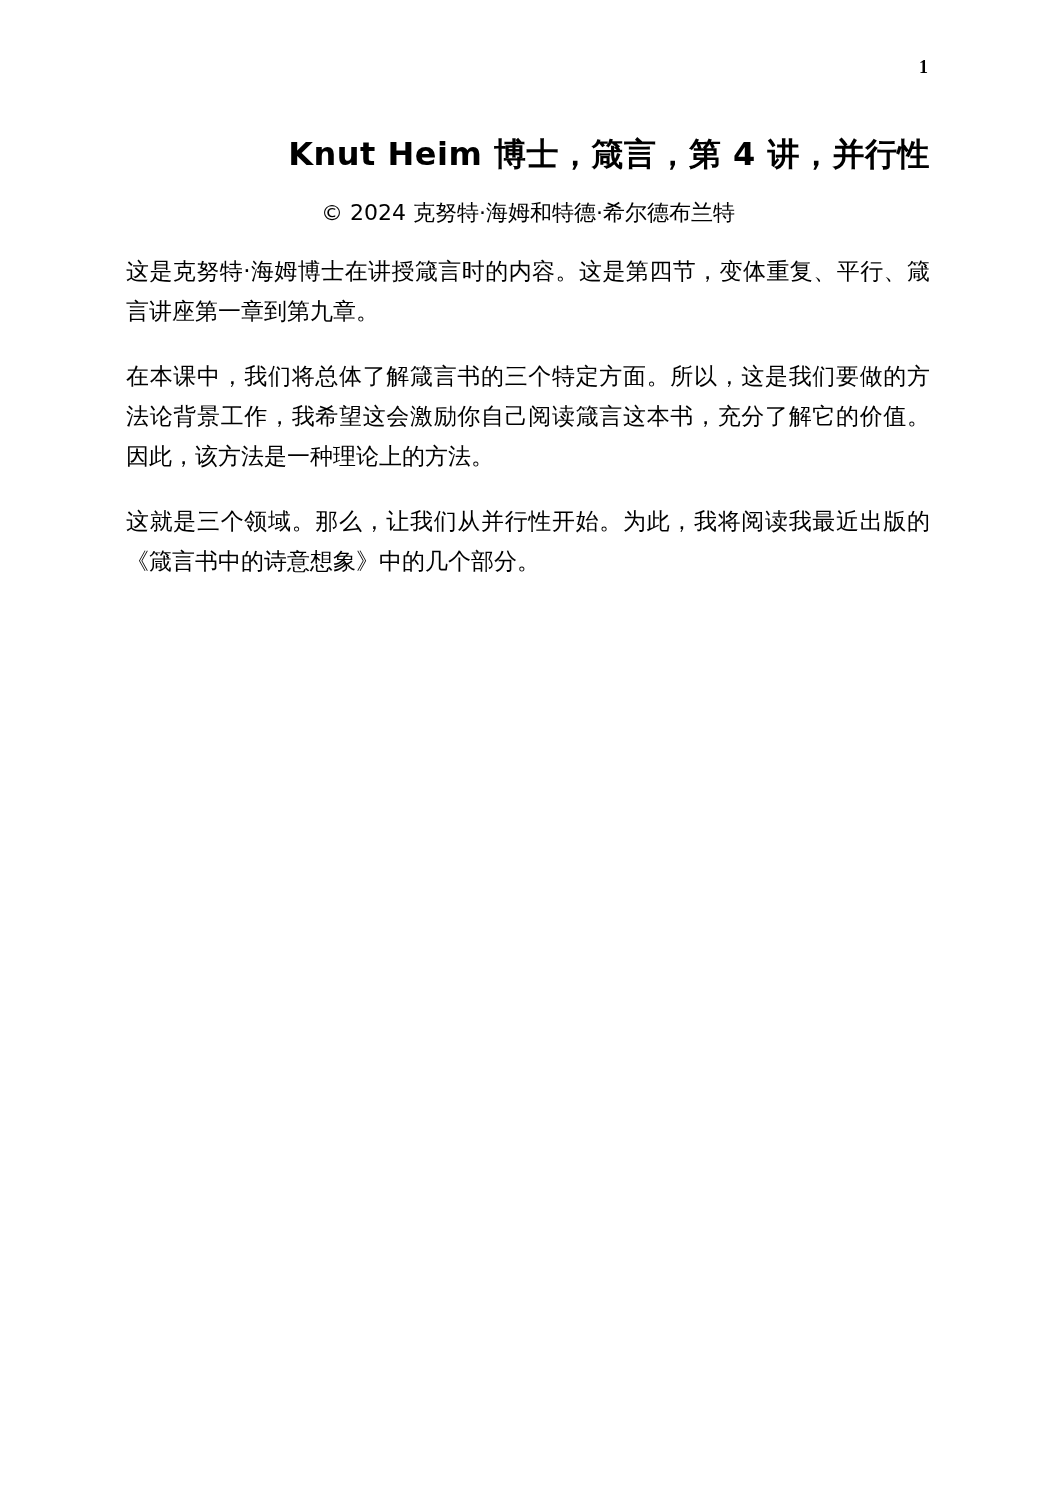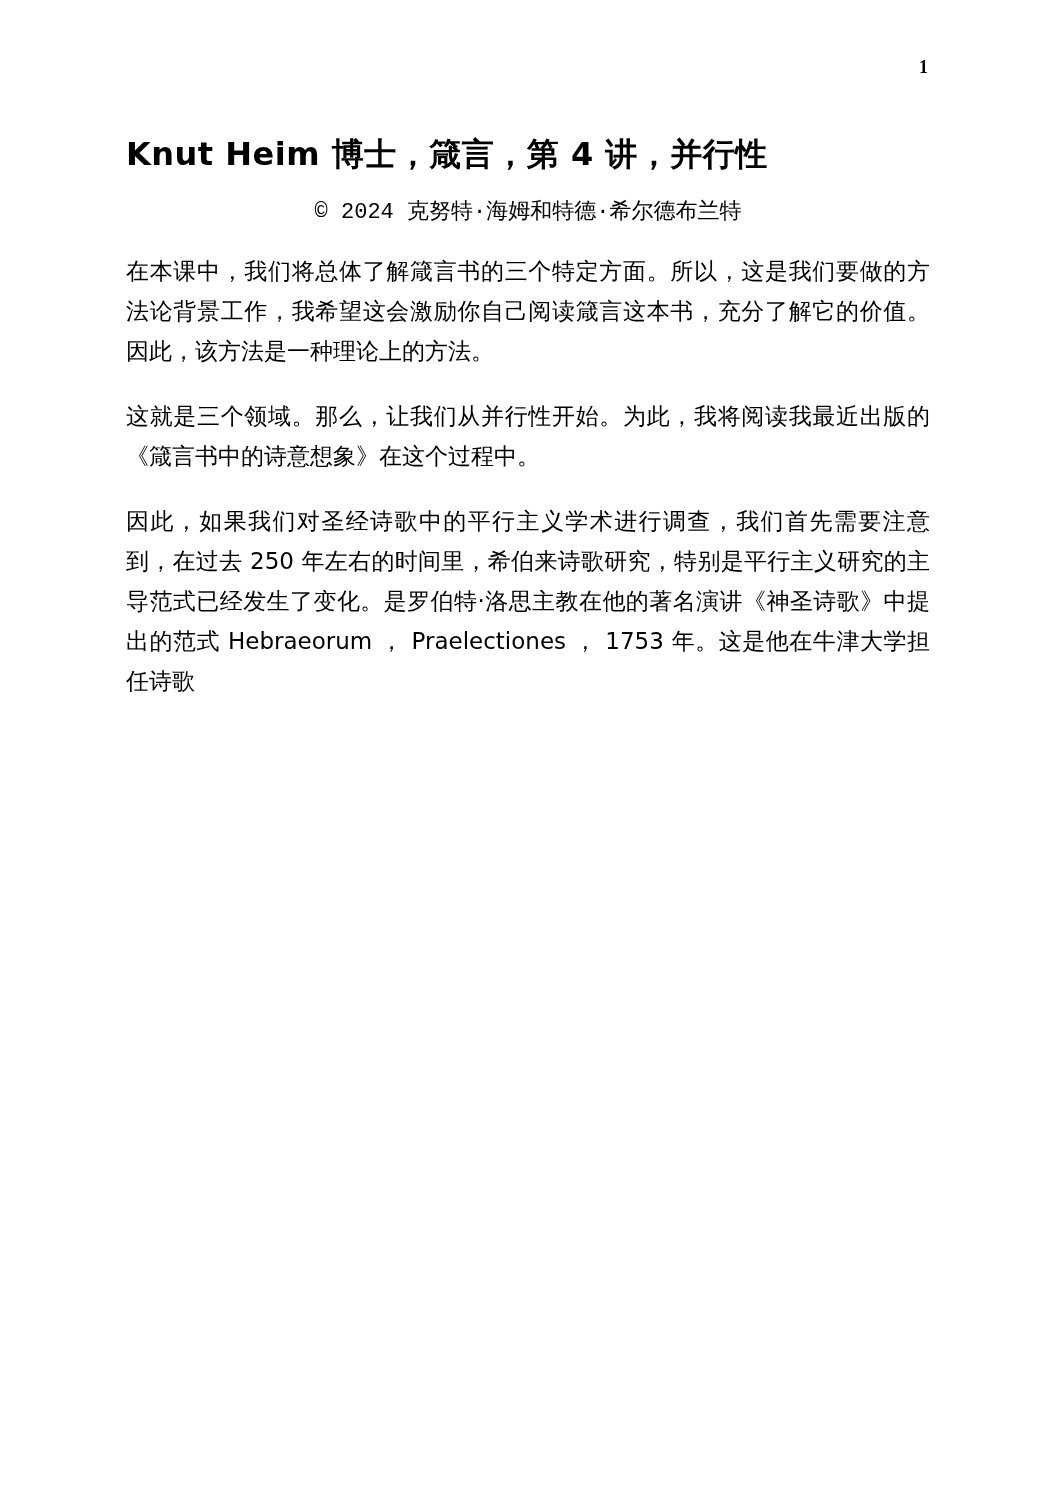--- a/index.html
+++ b/index.html
@@ -25,29 +25,28 @@
     font-family: "Liberation Serif", serif;
     font-weight: 700;
     font-size: 18px;
     line-height: 1;
   }
   .doc-title {
     margin: 0;
     font-size: 32px;
     font-weight: 700;
     line-height: 1.25;
-    text-align: left;
+    text-align: right;
     letter-spacing: 0.5px;
   }
   .copyright-line {
     margin: 26px 0 0 0;
     font-size: 22px;
     line-height: 1.2;
     text-align: center;
-    font-family: Liberation Mono, monospace;
   }
   .body-text {
     margin-top: 0;
   }
   .body-text p {
     font-size: 23px;
     line-height: 40px;
     text-align: justify;
     text-justify: inter-character;
     margin: 25px 0;
@@ -58,17 +57,17 @@
 <body>
 
 <div class="page">
   <div class="page-number">1</div>
 
   <h1 class="doc-title">Knut Heim 博士，箴言，第 4 讲，并行性</h1>
 
   <div class="copyright-line">© 2024 克努特·海姆和特德·希尔德布兰特</div>
 
   <div class="body-text">
+    <p>这是克努特·海姆博士在讲授箴言时的内容。这是第四节，变体重复、平行、箴言讲座第一章到第九章。</p>
     <p>在本课中，我们将总体了解箴言书的三个特定方面。所以，这是我们要做的方法论背景工作，我希望这会激励你自己阅读箴言这本书，充分了解它的价值。因此，该方法是一种理论上的方法。</p>
-    <p>这就是三个领域。那么，让我们从并行性开始。为此，我将阅读我最近出版的《箴言书中的诗意想象》在这个过程中。</p>
-    <p>因此，如果我们对圣经诗歌中的平行主义学术进行调查，我们首先需要注意到，在过去 250 年左右的时间里，希伯来诗歌研究，特别是平行主义研究的主导范式已经发生了变化。是罗伯特·洛思主教在他的著名演讲《神圣诗歌》中提出的范式 Hebraeorum ， Praelectiones ， 1753 年。这是他在牛津大学担任诗歌</p>
+    <p>这就是三个领域。那么，让我们从并行性开始。为此，我将阅读我最近出版的《箴言书中的诗意想象》中的几个部分。</p>
   </div>
 </div>
 
 </body></html>

